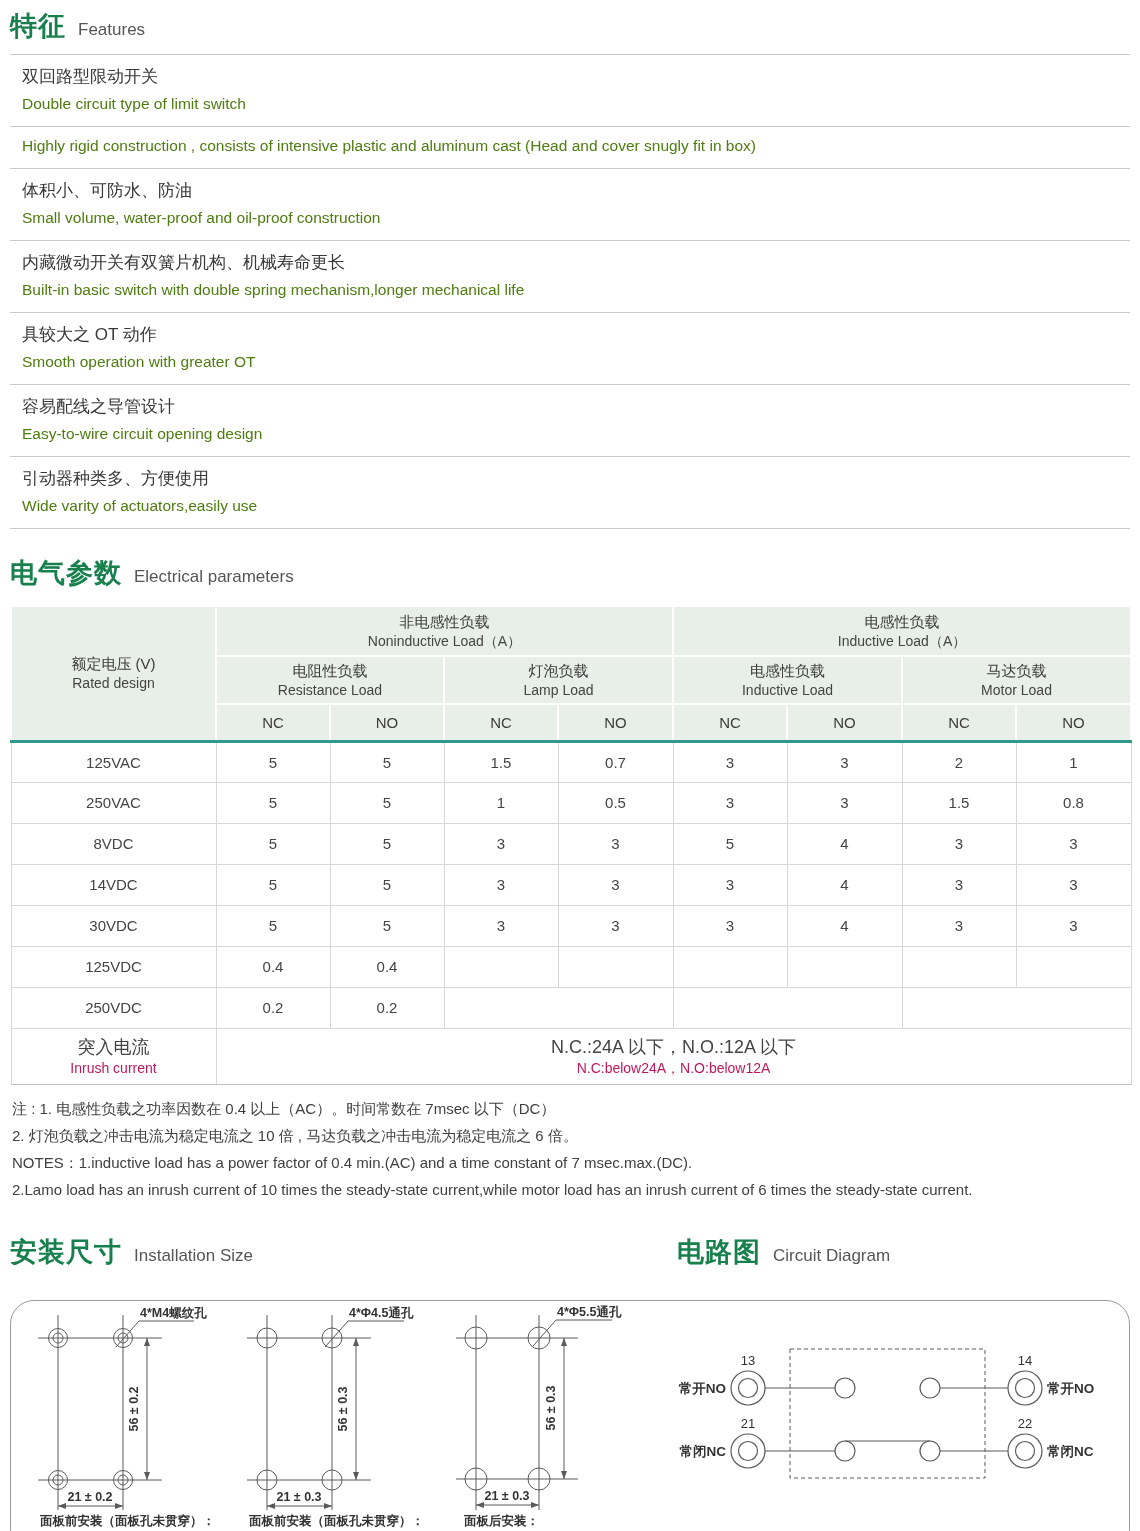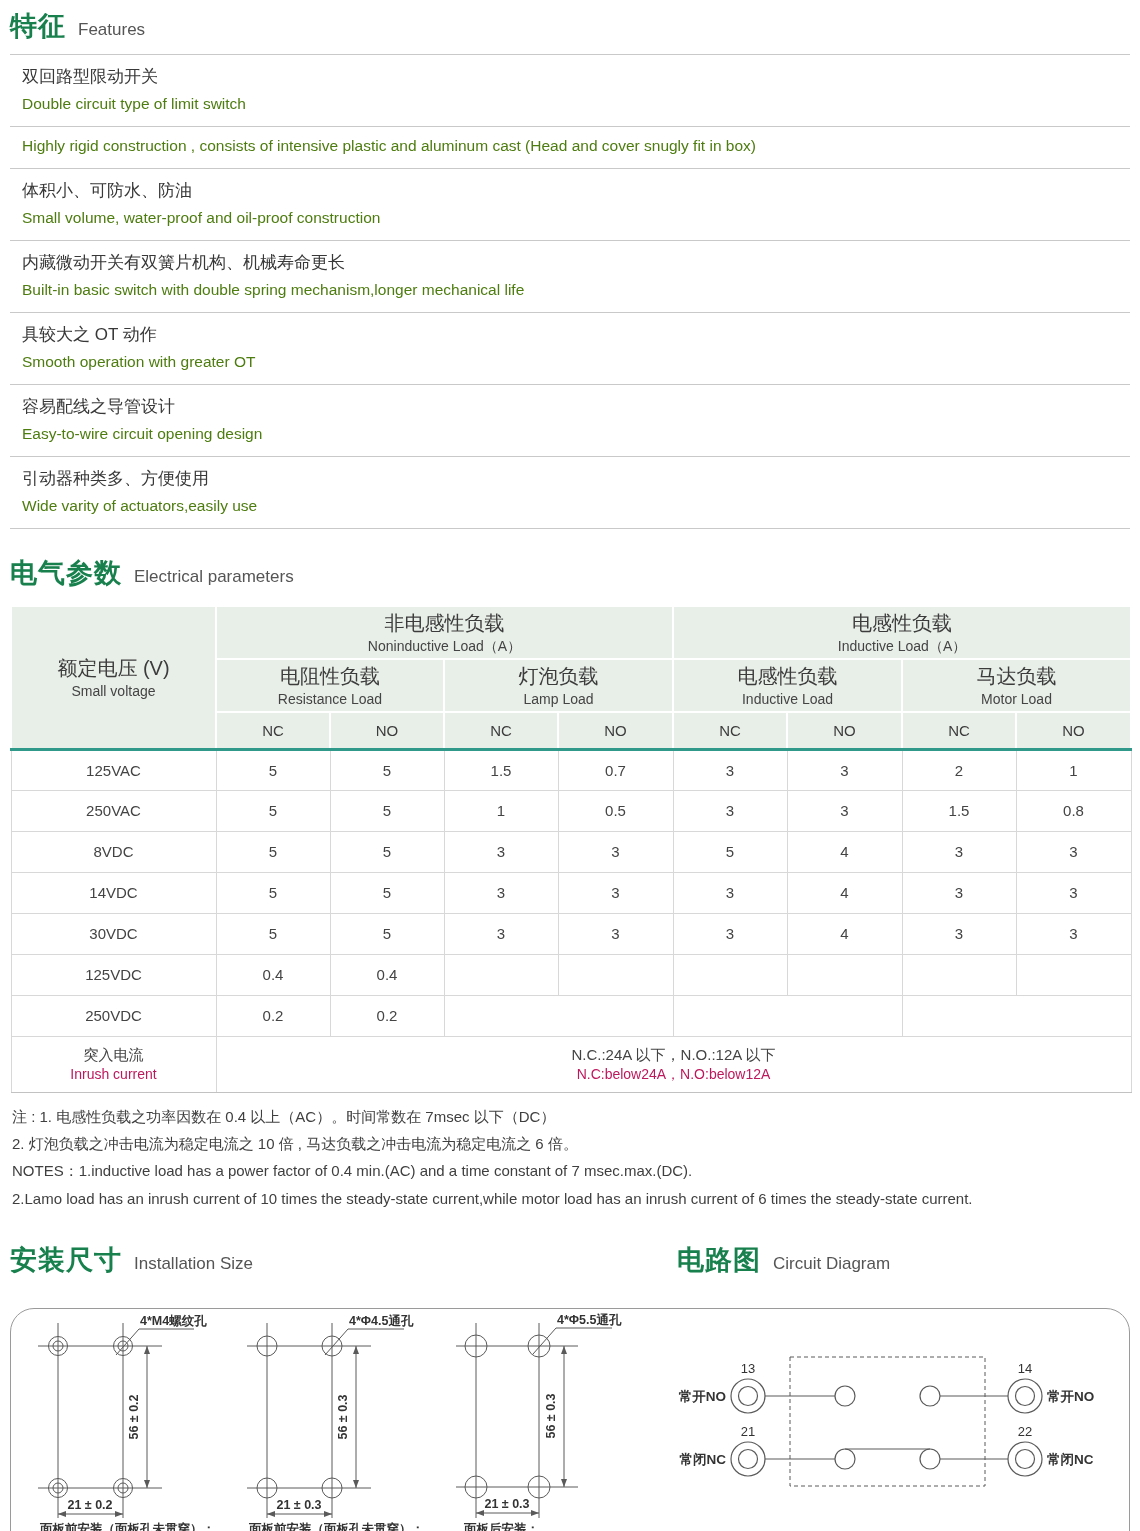--- a/index.html
+++ b/index.html
@@ -20,30 +20,30 @@
   .features-list { margin:10px 10px 0 10px; border-top:1px solid #c9c9c9; }
   .feature-item { border-bottom:1px solid #c9c9c9; padding:10px 0 13px 12px; }
   .feature-zh { font-size:17px; color:#383838; margin-bottom:7px; }
   .feature-en { font-size:15.5px; color:#4d7c0f; }
 
   
   .elec-head { margin-top:26px; }
   table.elec { border-collapse:collapse; table-layout:fixed; width:1120px; margin:14px 10px 0 10px; }
   table.elec th, table.elec td { text-align:center; vertical-align:middle; font-weight:normal; }
   thead th { background:#e8efe8; border:2px solid #ffffff; color:#3c3c3c; padding:3px 2px; }
-  thead .zh { font-size:20px; line-height:1.35; }
+  thead .zh { font-size:15px; line-height:1.35; }
   thead .en { font-size:14px; line-height:1.3; color:#444; }
   thead .contact { font-size:15px; }
   tr.h1 th { height:50px; }
   tr.h2 th { height:48px; }
   tr.h3 th { height:37px; }
   tbody td { border:1px solid #d8d8d8; height:41px; font-size:15px; color:#444; background:#fff; }
   tbody tr.first td { border-top:3px solid #31998a; }
   tbody tr.inrush td { height:56px; border-bottom:1px solid #c2c2c2; }
-  td .cell-zh { font-size:15px; line-height:1.35; }
+  td .cell-zh { font-size:18px; line-height:1.35; }
   td .cell-en { font-size:14px; line-height:1.3; color:#be185d; }
 
   
   .notes { margin:10px 12px 12px 12px; }
   .notes .note-line { font-size:15px; color:#3f3f3f; line-height:1.82; }
 
   
   .titles-row { position:relative; height:40px; margin-top:30px; }
   .titles-row .install-head { position:absolute; left:0; top:0; }
   .titles-row .circuit-head { position:absolute; left:667px; top:0; }
@@ -117,21 +117,21 @@
         <col style="width:115px">
       <col style="width:114px">
         <col style="width:115px">
         <col style="width:114px">
         <col style="width:115px">
     </colgroup>
     <thead>
       <tr class="h1">
         <th rowspan="3">
           <div class="zh">额定电压 (V)</div>
-          <div class="en">Small voltage</div>
+          <div class="en">Rated design</div>
         </th>
         <th colspan="4">
           <div class="zh">非电感性负载</div>
           <div class="en">Noninductive Load（A）</div>
         </th>
         <th colspan="4">
           <div class="zh">电感性负载</div>
           <div class="en">Inductive Load（A）</div>
         </th>
       </tr>

